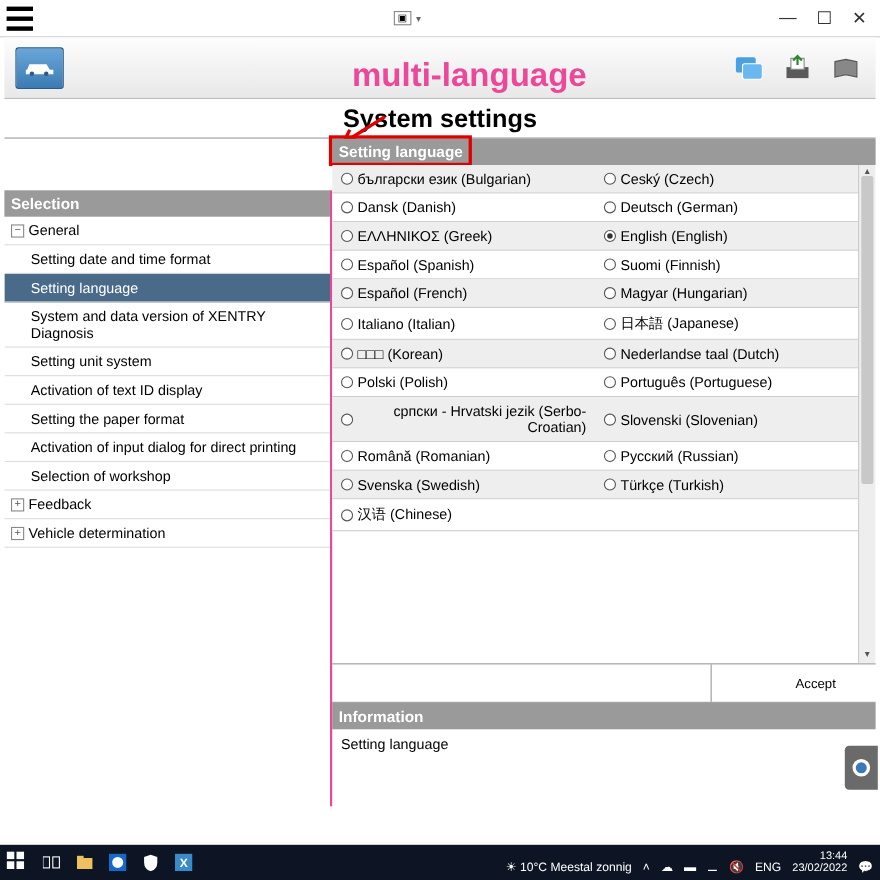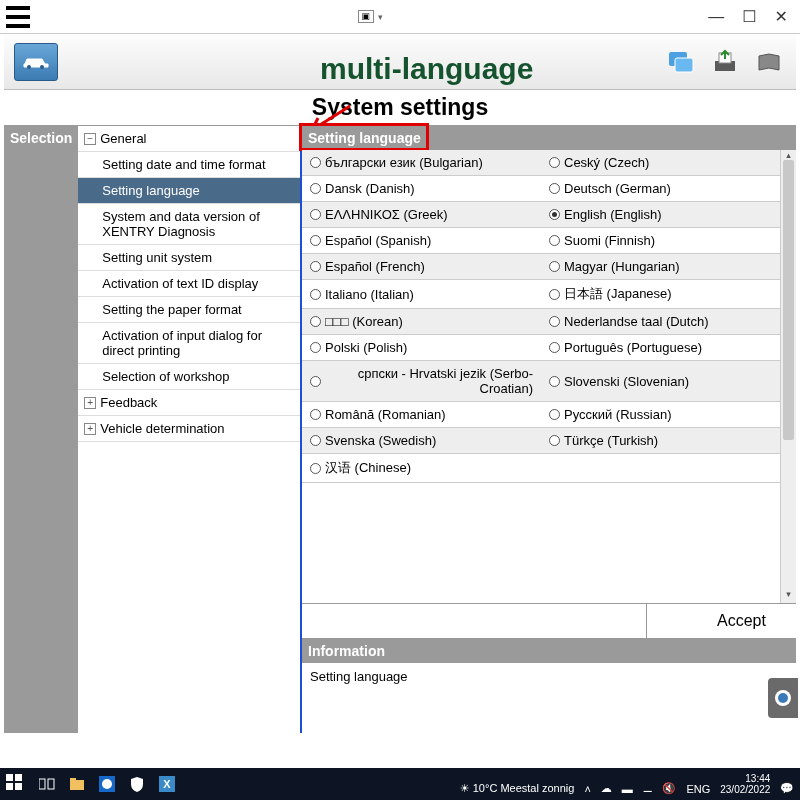--- a/index.html
+++ b/index.html
@@ -16,21 +16,21 @@
   .toolbar { height: 56px; background: linear-gradient(#fdfdfd, #e8e8e8); border-bottom: 1px solid #bbb; display: flex; align-items: center; justify-content: space-between; padding: 0 10px; margin: 0 4px; }
   .toolbar-left { display: flex; }
   .car-btn { width: 44px; height: 38px; background: linear-gradient(#6aa7d8, #3b7bb3); border: 1px solid #2a5a88; border-radius: 3px; display: flex; align-items: center; justify-content: center; }
   .toolbar-right { display: flex; gap: 10px; align-items: center; }
   .tool-icon { width: 34px; height: 34px; display: flex; align-items: center; justify-content: center; }
   
   .page-title { font-size: 23px; font-weight: bold; padding: 4px 10px; text-align: center; }
   
   .content { display: flex; height: 608px; border-top: 1px solid #999; margin: 0 4px; }
   
-  .sidebar { width: 298px; border-right: 2px solid #1d4ed8; display: flex; flex-direction: row; }
+  .sidebar { width: 298px; border-right: 2px solid #ec4899; display: flex; flex-direction: column; margin-top: 47px; }
   .panel-header { background: #9a9a9a; color: #fff; font-weight: bold; padding: 4px 6px; font-size: 14px; }
   .tree { flex: 1; overflow: auto; }
   .tree-row { display: flex; align-items: center; padding: 5px 6px; border-bottom: 1px solid #ddd; cursor: pointer; font-size: 13px; }
   .tree-row.indent { padding-left: 24px; }
   .tree-row.active { background: #4a6a8a; color: #fff; }
   .tree-toggle { width: 12px; height: 12px; border: 1px solid #888; display: inline-flex; align-items: center; justify-content: center; font-size: 10px; line-height: 1; margin-right: 4px; color: #555; background: #fff; }
   
   .main { flex: 1; display: flex; flex-direction: column; position: relative; }
   .lang-header-wrap { position: relative; }
   .red-box { position: absolute; top: -3px; left: -3px; border: 3px solid #e00000; width: 130px; height: 28px; pointer-events: none; }
@@ -39,28 +39,28 @@
   .lang-cell { flex: 1; padding: 5px 8px; display: flex; align-items: center; gap: 4px; font-size: 13px; text-align: right; }
   .lang-row:nth-child(odd) { background: #eeeeee; }
   .lang-row:nth-child(even) { background: #fff; }
   .radio { width: 11px; height: 11px; border: 1px solid #555; border-radius: 50%; display: inline-flex; align-items: center; justify-content: center; flex-shrink: 0; background: #fff; }
   .radio.checked::after { content: ''; width: 5px; height: 5px; background: #333; border-radius: 50%; }
   .scrollbar-v { position: absolute; right: 0; top: 0; bottom: 0; width: 16px; background: #eee; border-left: 1px solid #ccc; }
   .scrollbar-v .thumb { position: absolute; left: 2px; right: 2px; top: 10px; height: 280px; background: #c8c8c8; border-radius: 2px; }
   .scrollbar-v .arrow { position: absolute; left: 0; right: 0; height: 14px; text-align: center; font-size: 9px; color: #555; }
   
   .accept-bar { height: 36px; border-top: 1px solid #999; border-bottom: 1px solid #999; display: flex; justify-content: flex-end; align-items: stretch; }
-  .accept-btn { width: 150px; border-left: 1px solid #999; display: flex; align-items: center; justify-content: center; font-size: 16px; cursor: pointer; padding-left: 40px; }
+  .accept-btn { width: 150px; border-left: 1px solid #999; display: flex; align-items: center; justify-content: center; font-size: 12px; cursor: pointer; padding-left: 40px; }
   
   .info-panel { }
   .info-body { padding: 6px 8px; font-size: 13px; height: 70px; }
   
   .floater { position: absolute; right: 2px; top: 678px; width: 30px; height: 40px; background: #6a6a6a; border-radius: 4px 0 0 4px; display: flex; align-items: center; justify-content: center; }
   
-  .annotation { position: absolute; top: 52px; left: 320px; color: #14532d; font-size: 30px; font-weight: bold; font-family: Arial; pointer-events: none; }
+  .annotation { position: absolute; top: 52px; left: 320px; color: #ec4899; font-size: 30px; font-weight: bold; font-family: Arial; pointer-events: none; }
   .arrow-anno { position: absolute; top: 98px; left: 300px; pointer-events: none; }
   
   .taskbar { position: absolute; bottom: 0; left: 0; right: 0; height: 32px; background: #0d1524; display: flex; align-items: center; justify-content: space-between; color: #fff; font-size: 11px; padding: 0 6px; }
   .taskbar-left { display: flex; align-items: center; gap: 12px; }
   .taskbar-right { display: flex; align-items: flex-end; gap: 10px; }
   .task-icon { width: 18px; height: 18px; display: flex; align-items: center; justify-content: center; }
   .datetime { text-align: right; line-height: 1.1; font-size: 10px; }
   .start-btn { width: 20px; height: 20px; }
 </style>
 </head>

